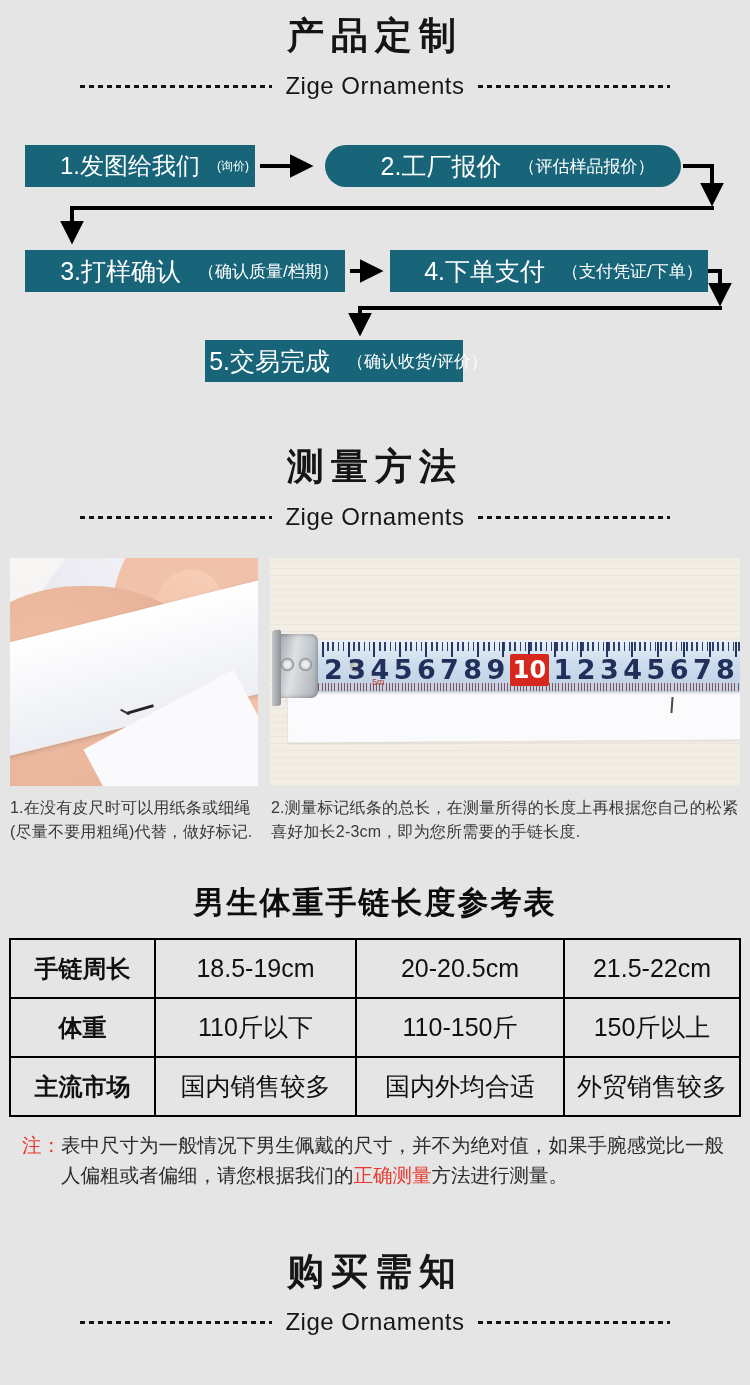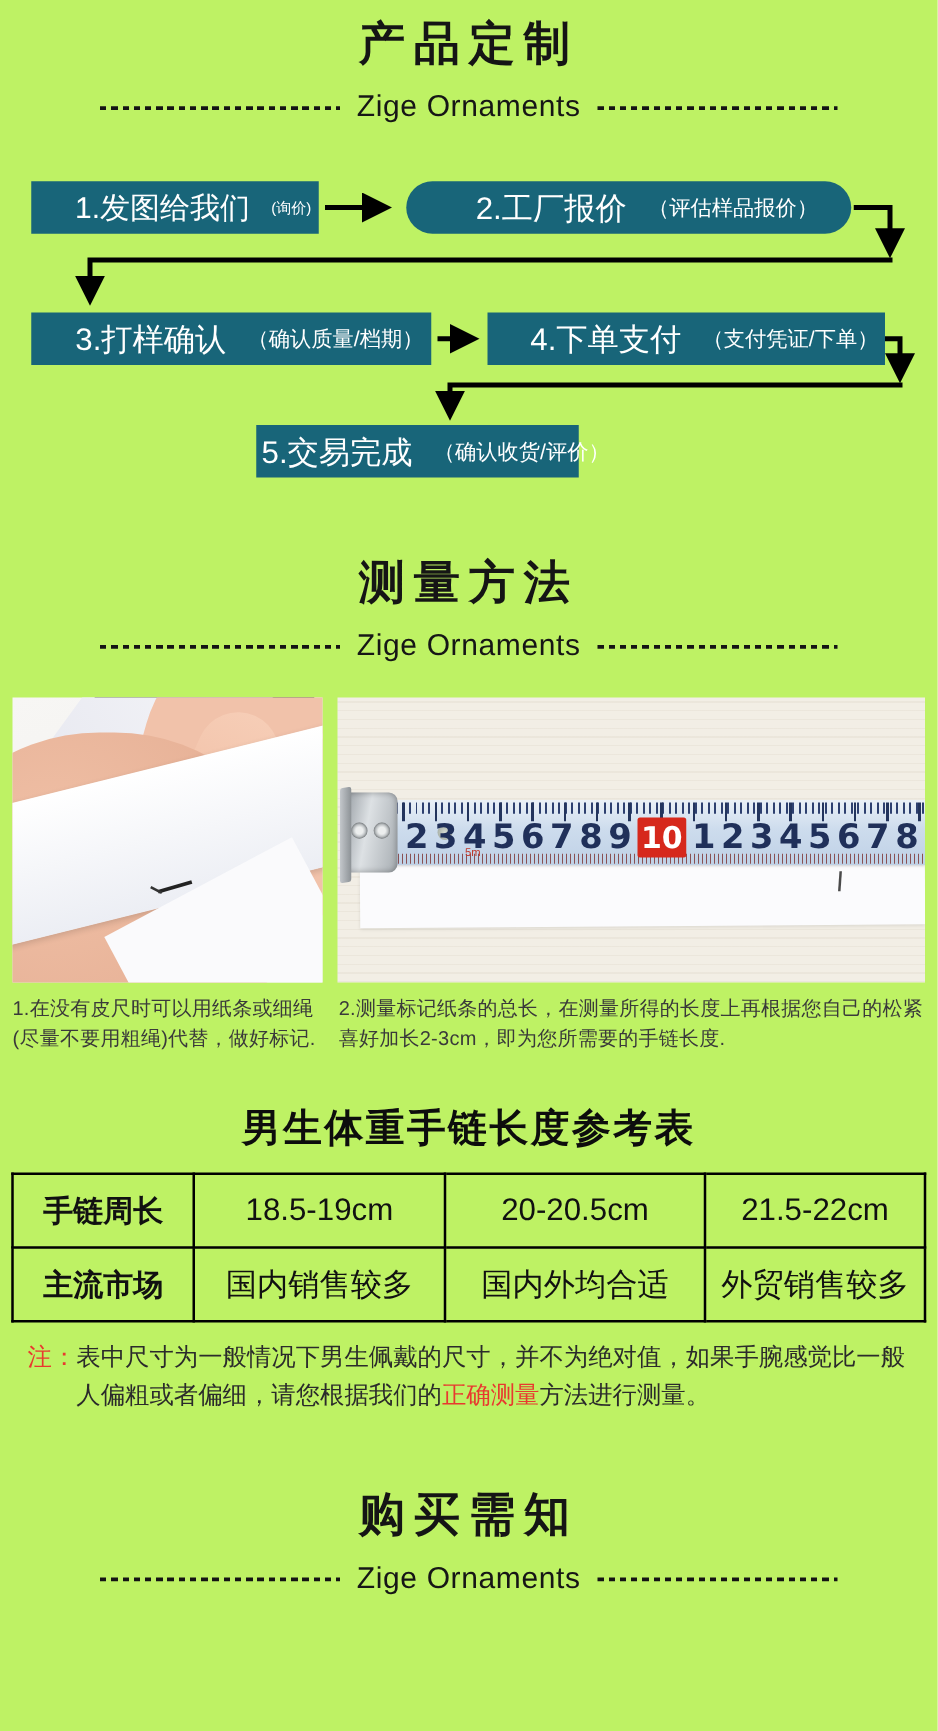--- a/index.html
+++ b/index.html
@@ -1,18 +1,18 @@
 <!DOCTYPE html>
 <html><head>
 <meta charset="utf-8">
 <style>
   * { margin:0; padding:0; box-sizing:border-box; }
   html,body { background:#fff; }
   body { width:750px; height:1385px; overflow:hidden; font-family:"Liberation Sans",sans-serif; color:#111; }
-  .page { position:relative; width:750px; height:1385px; background:#bef264; }
+  .page { position:relative; width:750px; height:1385px; background:#e5e5e5; }
 
   
   .sec-title {
     text-align:center; font-family:"Liberation Serif","DejaVu Serif",serif;
     font-size:37px; font-weight:600; letter-spacing:7px; line-height:48px; color:#151515;
   }
   .divider { margin-top:13px; height:26px; display:flex; align-items:center; justify-content:center; gap:13px; }
   .dash { width:192px; height:3px; background:repeating-linear-gradient(90deg,#141414 0 5px,transparent 5px 9px); }
   .brand { font-size:24px; color:#161616; letter-spacing:0.5px; }
 
@@ -224,20 +224,26 @@
           <col style="width:176px">
         </colgroup>
       <tbody>
         <tr>
           <th>手链周长</th>
           <td>18.5-19cm</td>
           <td>20-20.5cm</td>
           <td>21.5-22cm</td>
         </tr>
         <tr>
+          <th>体重</th>
+          <td>110斤以下</td>
+          <td>110-150斤</td>
+          <td>150斤以上</td>
+        </tr>
+        <tr>
           <th>主流市场</th>
           <td>国内销售较多</td>
           <td>国内外均合适</td>
           <td>外贸销售较多</td>
         </tr>
       </tbody>
     </table>
 
     <div class="note">
       <span class="note-label">注：</span>

